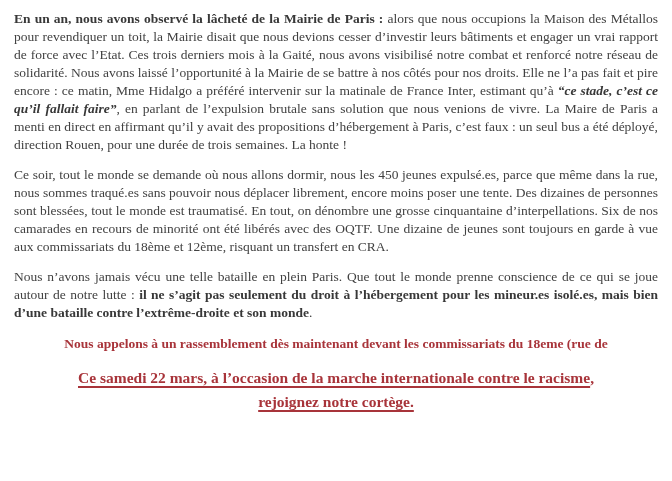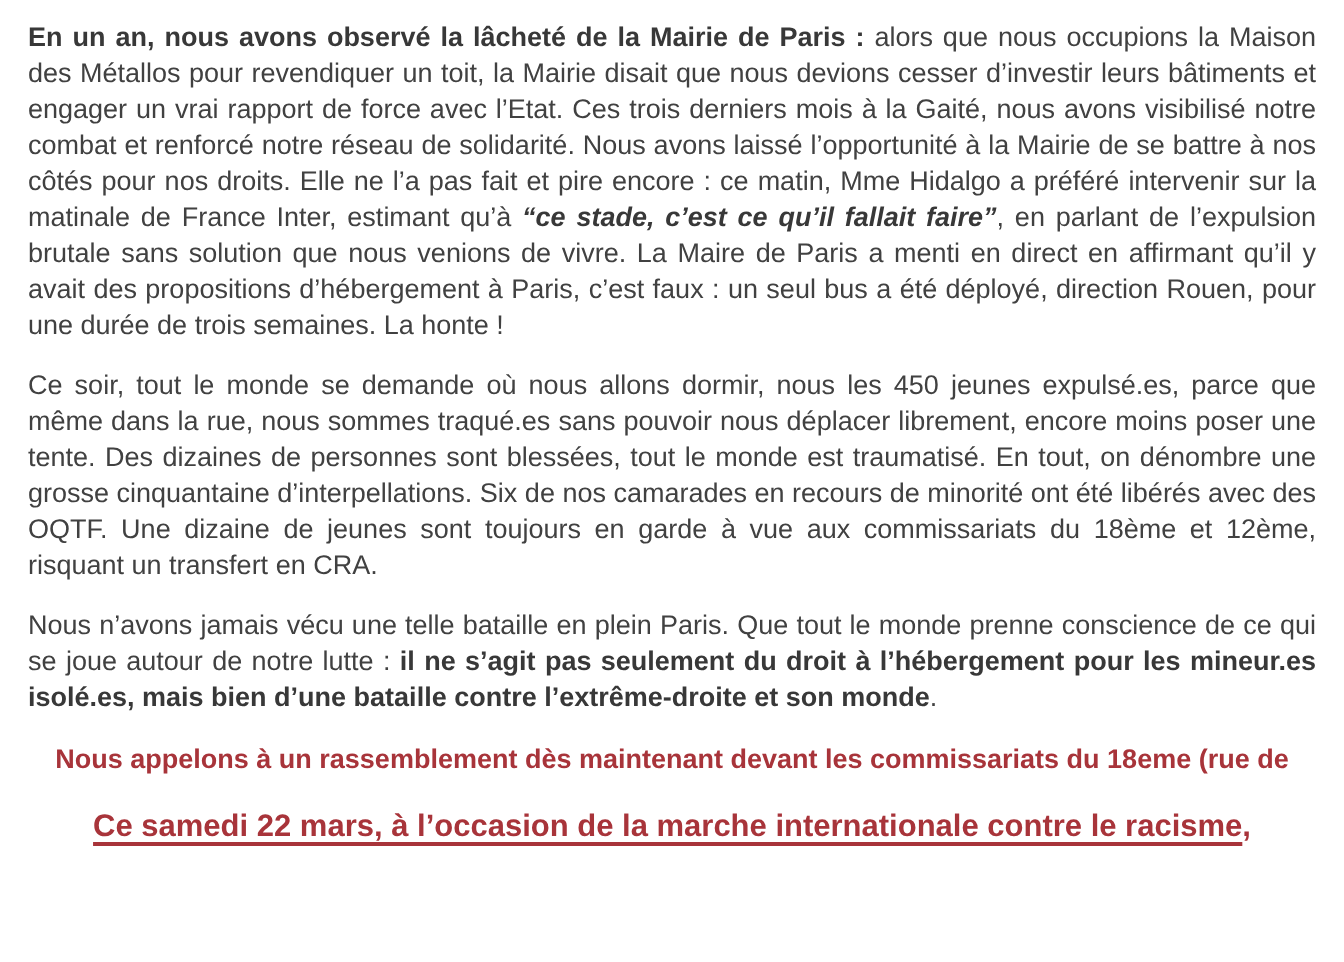--- a/index.html
+++ b/index.html
@@ -10,21 +10,21 @@
   body {
     width: 672px;
     height: 481px;
     overflow: hidden;
   }
   .doc {
     box-sizing: border-box;
     width: 672px;
     height: 478px;
     padding: 10px 14px 0 14px;
-    font-family: Liberation Sans, sans-serif;
+    font-family: Liberation Serif, serif;
     color: var(--body-color, #414141);
     background: var(--bg-color, #ffffff);
   }
   .para {
     margin: 0 0 12px 0;
     font-size: 13.5px;
     line-height: 18px;
     text-align: justify;
   }
   .para strong {
@@ -65,15 +65,15 @@
 <div class="doc">
 
   <p class="para"><strong>En un an, nous avons observé la lâcheté de la Mairie de Paris :</strong><span> alors que nous occupions la Maison des Métallos pour revendiquer un toit, la Mairie disait que nous devions cesser d’investir leurs bâtiments et engager un vrai rapport de force avec l’Etat. Ces trois derniers mois à la Gaité, nous avons visibilisé notre combat et renforcé notre réseau de solidarité. Nous avons laissé l’opportunité à la Mairie de se battre à nos côtés pour nos droits. Elle ne l’a pas fait et pire encore : ce matin, Mme Hidalgo a préféré intervenir sur la matinale de France Inter, estimant qu’à </span><span class="quote-bi">“ce stade, c’est ce qu’il fallait faire”</span><span>, en parlant de l’expulsion brutale sans solution que nous venions de vivre. La Maire de Paris a menti en direct en affirmant qu’il y avait des propositions d’hébergement à Paris, c’est faux : un seul bus a été déployé, direction Rouen, pour une durée de trois semaines. La honte !</span></p>
 
   <p class="para"><span>Ce soir, tout le monde se demande où nous allons dormir, nous les 450 jeunes expulsé.es, parce que même dans la rue, nous sommes traqué.es sans pouvoir nous déplacer librement, encore moins poser une tente. Des dizaines de personnes sont blessées, tout le monde est traumatisé. En tout, on dénombre une grosse cinquantaine d’interpellations. Six de nos camarades en recours de minorité ont été libérés avec des OQTF. Une dizaine de jeunes sont toujours en garde à vue aux commissariats du 18ème et 12ème, risquant un transfert en CRA.</span></p>
 
   <p class="para"><span>Nous n’avons jamais vécu une telle bataille en plein Paris. Que tout le monde prenne conscience de ce qui se joue autour de notre lutte : </span><strong>il ne s’agit pas seulement du droit à l’hébergement pour les mineur.es isolé.es, mais bien d’une bataille contre l’extrême-droite et son monde</strong><span>.</span></p>
 
   <p class="callout"><span>Nous appelons à un rassemblement dès maintenant devant les commissariats du 18eme (rue de</span><br></p>
 
-  <p class="banner"><span class="u">Ce samedi 22 mars, à l’occasion de la marche internationale contre le racisme</span><span>,</span><br></p>
+  <p class="banner"><span class="u">Ce samedi 22 mars, à l’occasion de la marche internationale contre le racisme</span><span>,</span><br><span class="u">rejoignez notre cortège.</span></p>
 
 </div>
 
 </body></html>

